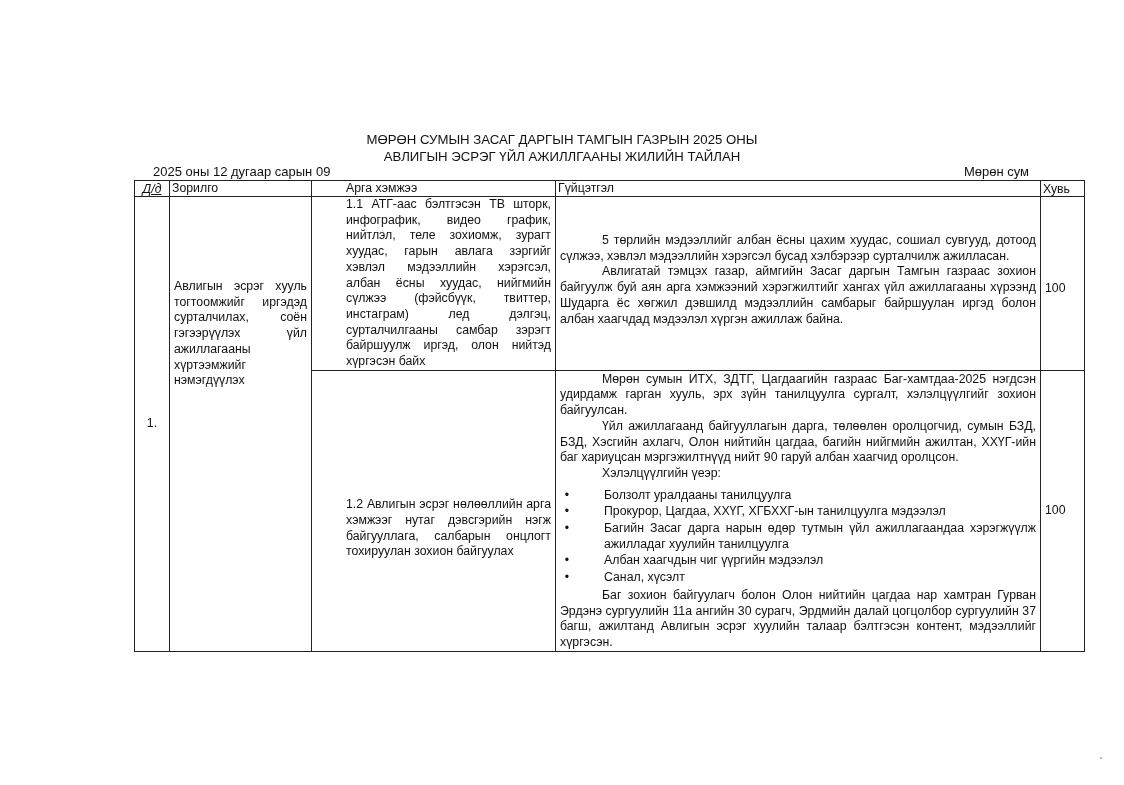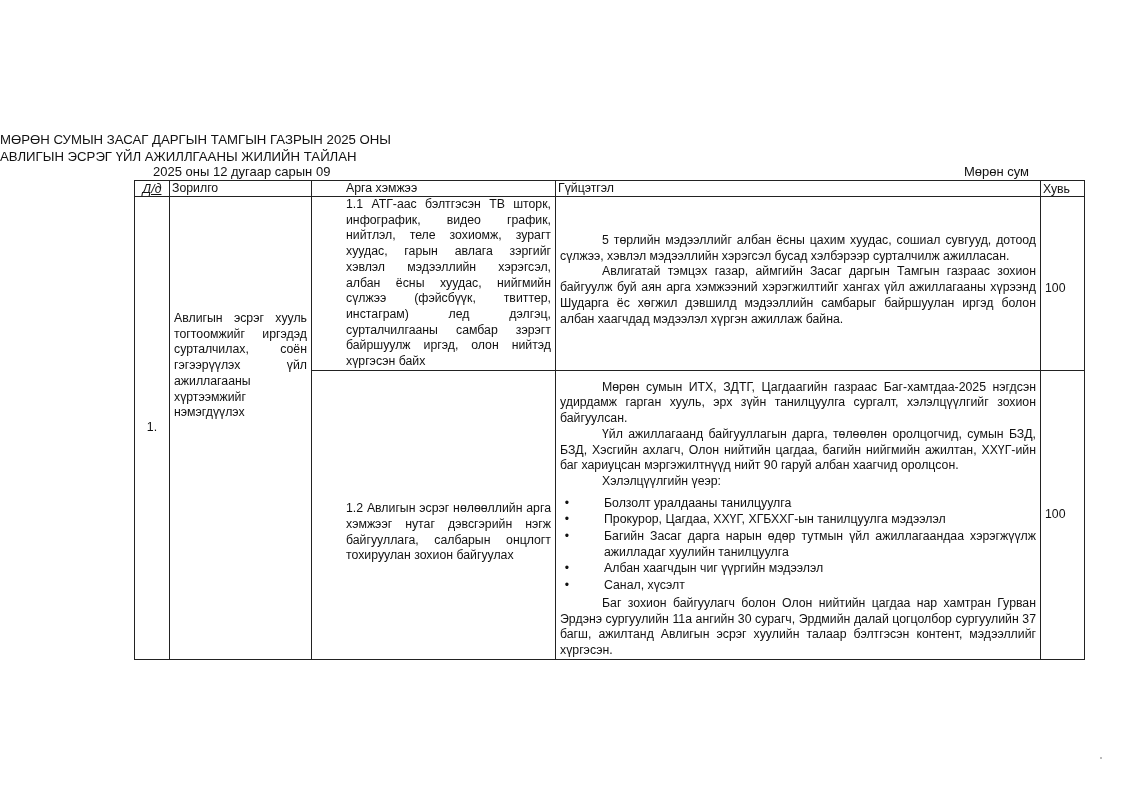--- a/index.html
+++ b/index.html
@@ -1,18 +1,18 @@
 <!DOCTYPE html>
 <html><head>
 <meta charset="utf-8">
 <style>
   html, body { margin: 0; padding: 0; background: #ffffff; }
   body { width: 1124px; height: 785px; position: relative; overflow: hidden;
          font-family: "Liberation Sans", sans-serif; color: #111; }
-  .title { position: absolute; left: 0; width: 1124px; text-align: left; top: 131px;
+  .title { position: absolute; left: 0; width: 1124px; text-align: center; top: 131px;
            font-size: 13.2px; line-height: 17px; }
   .meta-row { position: absolute; top: 164px; left: 137px; width: 906px; font-size: 13px; line-height: 15px; }
   .meta-left { position: absolute; left: 16px; top: 0; }
   .meta-right { position: absolute; right: 14px; top: 0; }
   table { position: absolute; left: 134px; top: 180px; border-collapse: collapse;
           font-size: 12.3px; line-height: 15.7px; table-layout: fixed; }
   td, th { border: 1px solid #222; vertical-align: top; padding: 0 4px; }
   th { font-weight: normal; text-align: center; height: 15px; line-height: 14px; padding: 0 2px; }
   th.dd { font-style: italic; text-decoration: underline; }
   .c-num { width: 26px; text-align: center; vertical-align: middle; }
@@ -20,21 +20,21 @@
   .c-act { width: 205px; text-align: justify; padding-left: 34px; }
   .c-res { width: 476px; text-align: justify; }
   .c-pct { width: 35px; text-align: left; vertical-align: middle; }
   .goal-inner { margin-top: 0; }
   .indent { text-indent: 42px; margin: 0; }
   p { margin: 0; }
   ul { margin: 6px 0 2px 0; padding-left: 44px; list-style: none; }
   ul li { position: relative; margin: 0 0 1px 0; }
   ul li::before { content: "•"; position: absolute; left: -42px; top: 0; width: 10px; text-align: center; }
   .res1 { padding-top: 36px; padding-bottom: 28px; }
-  .res2 { padding-top: 9px; }
+  .res2 { padding-top: 1px; }
   .act2 { vertical-align: middle; padding-top: 36px; }
   .pct1 { vertical-align: top; padding-top: 84px; }
   .scan-mark { position: absolute; left: 1100px; top: 757px; width: 2px; height: 2px; background: #bbb; }
 </style>
 </head>
 <body>
 
 <div class="title">
   <div>МӨРӨН СУМЫН ЗАСАГ ДАРГЫН ТАМГЫН ГАЗРЫН 2025 ОНЫ</div>
   <div>АВЛИГЫН ЭСРЭГ ҮЙЛ АЖИЛЛГААНЫ ЖИЛИЙН ТАЙЛАН</div>
@@ -51,21 +51,21 @@
       <th class="c-num dd">Д/д</th>
       <th class="c-goal">Зорилго</th>
       <th class="c-act">Арга хэмжээ</th>
       <th class="c-res">Гүйцэтгэл</th>
       <th class="c-pct">Хувь</th>
     </tr>
   </thead>
   <tbody>
     <tr>
       <td class="c-num" rowspan="2">1.</td>
-      <td class="c-goal" rowspan="2" style="vertical-align:top;padding-top:114px;">
+      <td class="c-goal" rowspan="2" style="vertical-align:top;padding-top:82px;">
         <div class="goal-inner">Авлигын эсрэг хууль тогтоомжийг иргэдэд сурталчилах, соён гэгээрүүлэх үйл ажиллагааны хүртээмжийг нэмэгдүүлэх</div>
       </td>
       <td class="c-act">1.1 АТГ-аас бэлтгэсэн ТВ шторк, инфографик, видео график, нийтлэл, теле зохиомж, зурагт хуудас, гарын авлага зэргийг хэвлэл мэдээллийн хэрэгсэл, албан ёсны хуудас, нийгмийн сүлжээ (фэйсбүүк, твиттер, инстаграм) лед дэлгэц, сурталчилгааны самбар зэрэгт байршуулж иргэд, олон нийтэд хүргэсэн байх</td>
       <td class="c-res res1">
         <p class="indent">5 төрлийн мэдээллийг албан ёсны цахим хуудас, сошиал сувгууд, дотоод сүлжээ, хэвлэл мэдээллийн хэрэгсэл бусад хэлбэрээр сурталчилж ажилласан.</p>
         <p class="indent">Авлигатай тэмцэх газар, аймгийн Засаг даргын Тамгын газраас зохион байгуулж буй аян арга хэмжээний хэрэгжилтийг хангах үйл ажиллагааны хүрээнд Шударга ёс хөгжил дэвшилд мэдээллийн самбарыг байршуулан иргэд болон албан хаагчдад мэдээлэл хүргэн ажиллаж байна.</p>
       </td>
       <td class="c-pct pct1">100</td>
     </tr>
     <tr>

